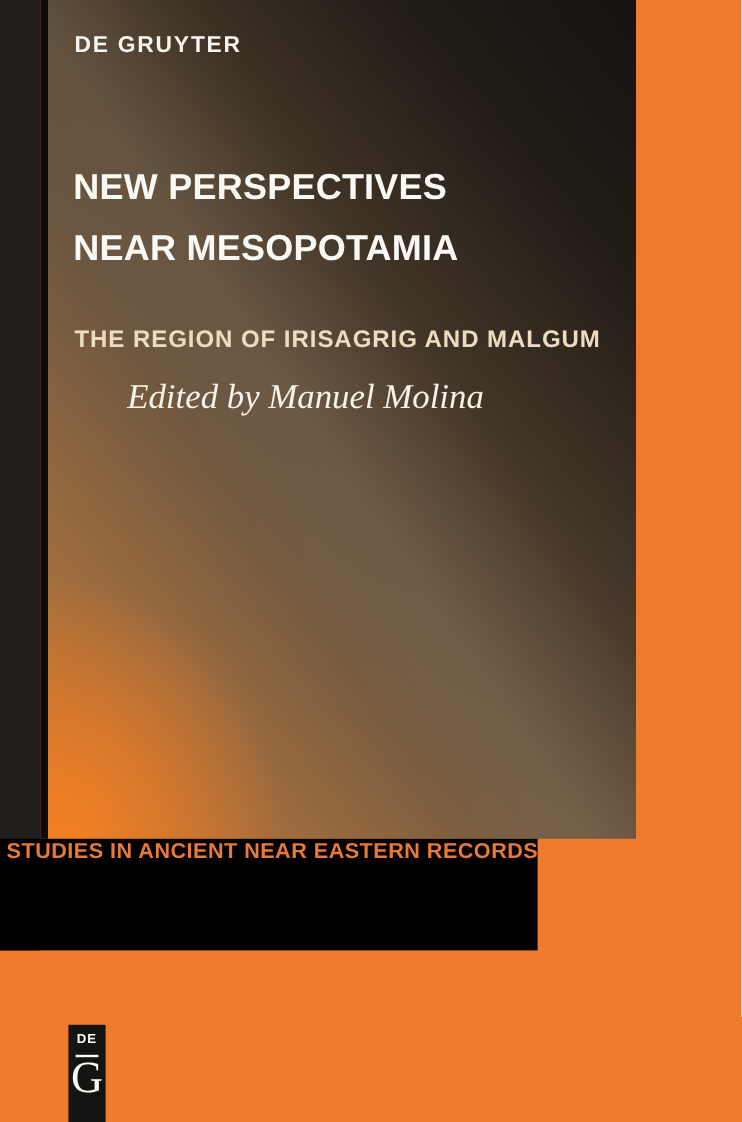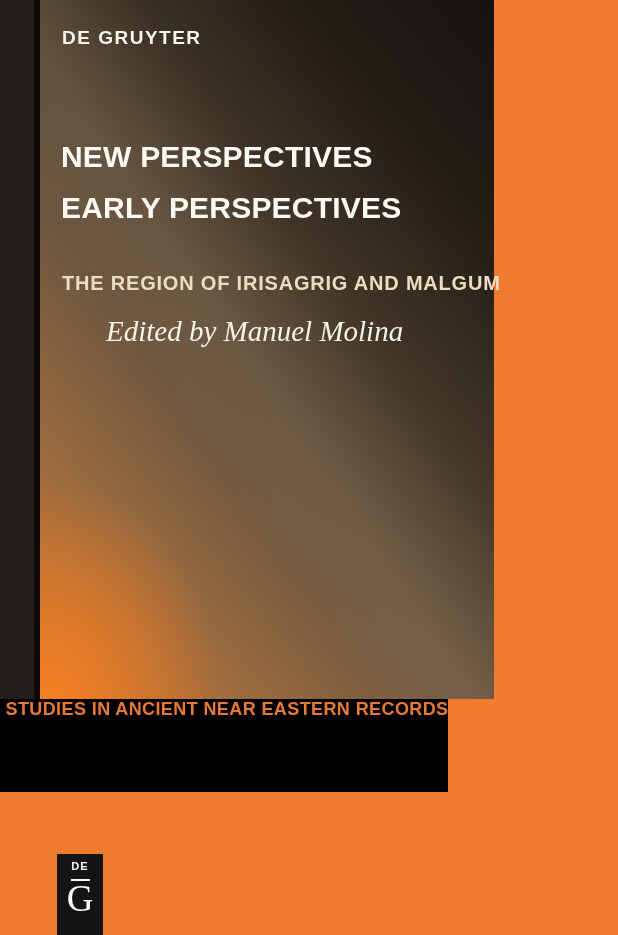--- a/index.html
+++ b/index.html
@@ -15,21 +15,21 @@
   .left-col {
     position: absolute;
     left: 0; top: 0;
     width: 34px; height: 792px;
     background: #211e1c;
   }
   
   .panel {
     position: absolute;
     left: 34px; top: 0;
-    width: 460px; height: 699px;
+    width: 496px; height: 699px;
     border-left: 6px solid #0d0c0b;
     box-sizing: border-box;
     background:
       linear-gradient(56deg, rgba(255,230,195,0) 36%, rgba(255,228,190,0.09) 47%, rgba(255,255,255,0) 62%),
       radial-gradient(ellipse 60% 50% at 3% 100%, rgba(246,128,34,0.95) 0%, rgba(240,124,36,0.55) 30%, rgba(240,124,36,0) 62%),
       linear-gradient(50deg, #c97a33 0%, #96693f 22%, #6b5640 40%, #413527 62%, #221c16 82%, #161210 100%);
   }
   .publisher-wordmark {
     position: absolute;
     left: 22px; top: 27px;
@@ -84,21 +84,21 @@
     font-size: 18px;
     font-weight: bold;
     letter-spacing: 0.4px;
     white-space: nowrap;
     padding-left: 6px;
   }
   
   .dg-box {
     position: absolute;
     left: 57px; top: 854px;
-    width: 46px; height: 81px;
+    width: 31px; height: 81px;
     background: #141412;
     display: flex;
     flex-direction: column;
     align-items: center;
     box-sizing: border-box;
     padding-top: 7px;
   }
   .dg-de {
     color: #fbfaf7;
     font-size: 11px;
@@ -124,21 +124,21 @@
 
 <div class="cover">
 
   <div class="left-col"></div>
 
   <div class="panel">
     <div class="publisher-wordmark">DE GRUYTER</div>
 
     <div class="title-block">
       <div>NEW PERSPECTIVES</div>
-      <div>EARLY PERSPECTIVES</div>
+      <div>NEAR MESOPOTAMIA</div>
     </div>
 
     <div class="subtitle">THE REGION OF IRISAGRIG AND MALGUM</div>
 
     <div class="editors">
       <div>Edited by Manuel Molina</div>
     </div>
   </div>
 
   <div class="series-bar">

